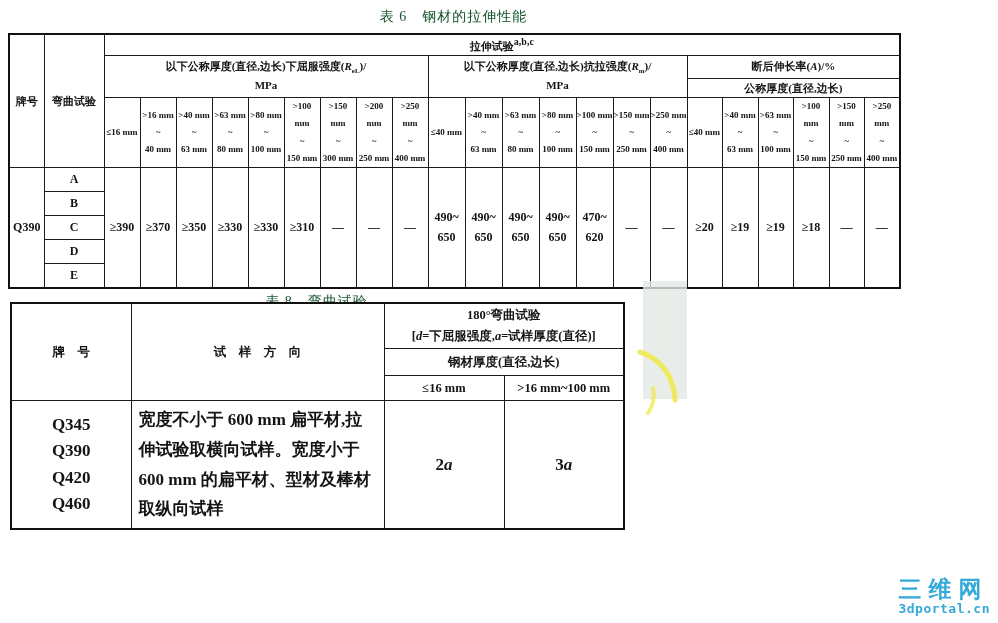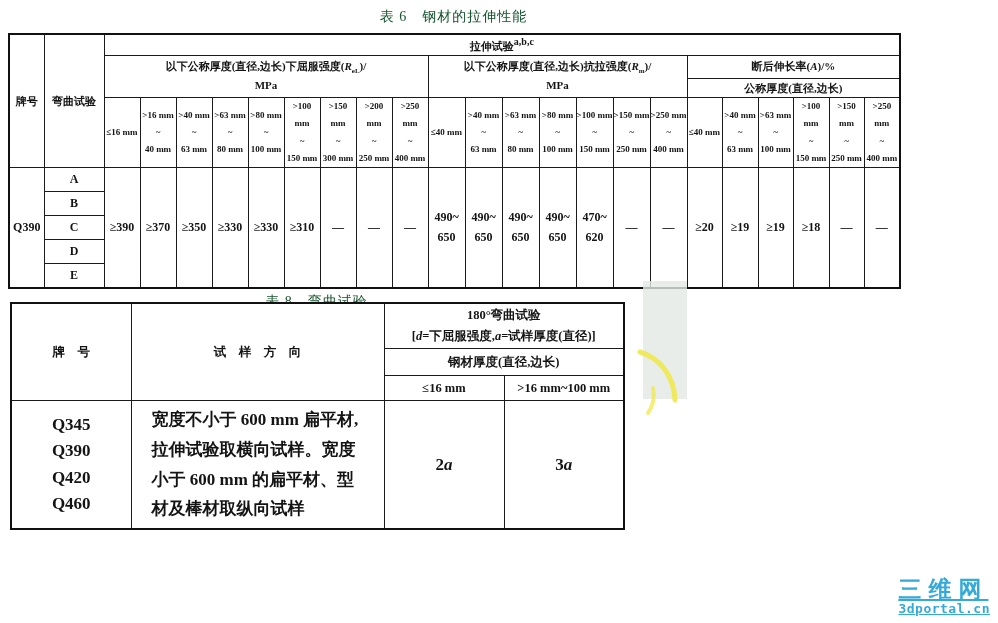--- a/index.html
+++ b/index.html
@@ -34,34 +34,33 @@
   sub { font-size:7px; vertical-align:sub; }
   .rsym { font-style:italic; font-family:"Liberation Serif","DejaVu Serif",serif; }
   .tl { display:block; line-height:1.9; }
   #t6 .val .tl { line-height:1.6; }
 
   #t8 .t8hr1 td { height:44px; font-size:12.5px; }
   #t8 .t8hr2 td { height:26px; font-size:12.5px; }
   #t8 .t8hr3 td { height:24px; font-size:12.5px; }
   #t8 .t8dr  td { height:78px; font-size:17px; }
   #t8 .bend .tl { line-height:1.65; }
-  #t8 .dirtext { text-align:left; padding:4px 20px; line-height:1.75; }
+  #t8 .dirtext { text-align:left; padding:4px 7px; line-height:1.75; }
   #t8 .brands .tl { line-height:1.55; }
 
   .artifact-strip {
     position:absolute; left:643px; top:281px; width:44px; height:118px;
     background:#e4e8e5; opacity:.8;
   }
   .artifact-arc { position:absolute; left:628px; top:342px; }
 
   .watermark {
     position:absolute; right:8px; bottom:6px; text-align:left;
     font-family:"DejaVu Sans Mono","Liberation Mono",monospace;
     color:var(--watermark,#35aad8);
-    text-decoration:underline;
   }
   .wm-cn { font-size:23px; font-weight:bold; letter-spacing:7px; line-height:1; }
   .wm-url { font-size:13px; font-weight:bold; letter-spacing:0.5px; line-height:1.2; }
 </style>
 </head>
 <body>
 
 <div class="title" id="t6-title">表 6　钢材的拉伸性能</div>
 
 <table id="t6">

